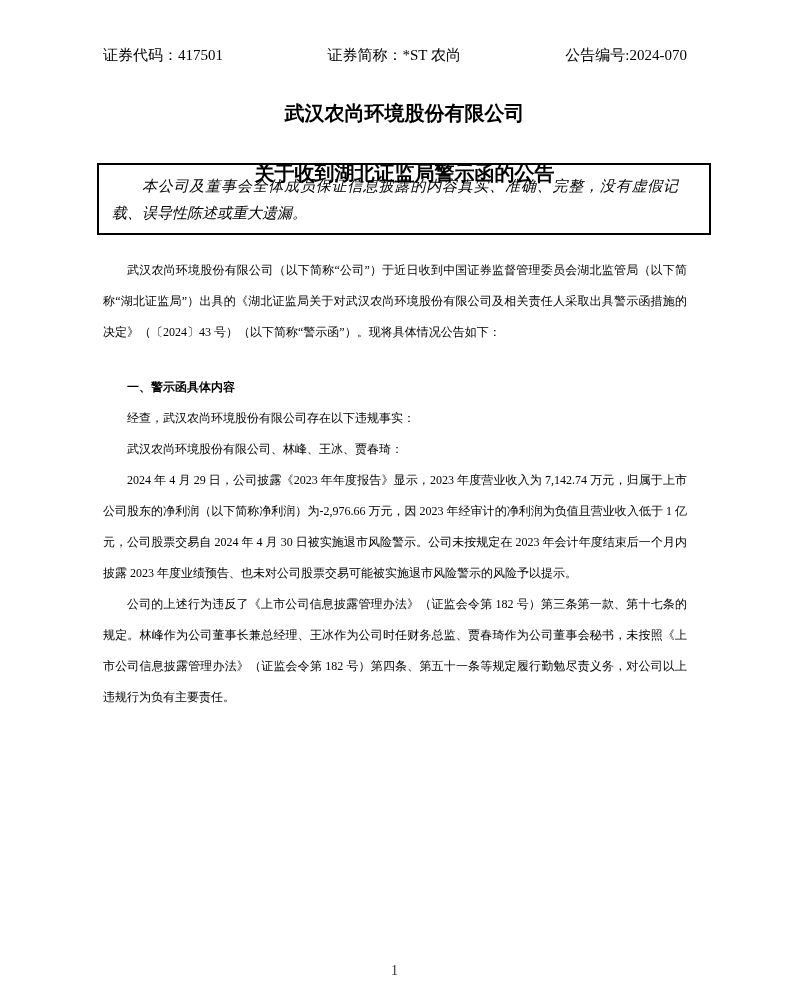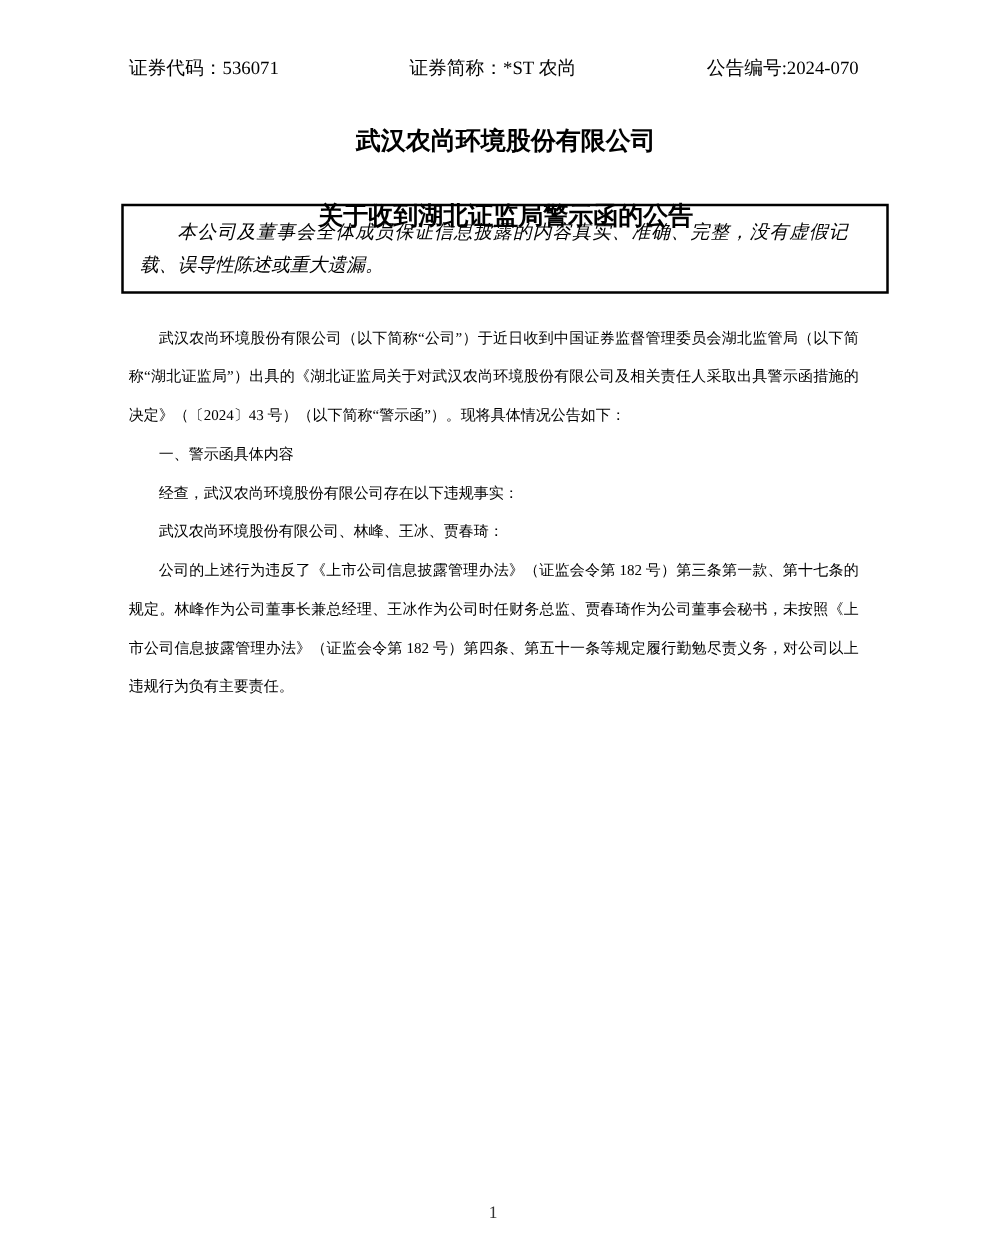--- a/index.html
+++ b/index.html
@@ -63,56 +63,58 @@
     width: 584px;
     font-size: 12px;
     line-height: 31px;
     text-align: justify;
   }
   .body-text p {
     margin: 0;
     text-indent: 2em;
   }
   .body-text p.section-heading {
-    font-weight: normal;
+    font-weight: bold;
+    margin-top: 24px;
   }
   .page-footer {
     position: absolute;
     left: 0;
     top: 963px;
     width: 100%;
     text-align: center;
     font-size: 14px;
     line-height: 16px;
     color: #333333;
   }
 </style>
 </head>
 <body>
 
 <div class="page">
 
   <div class="doc-header">
-    <span>证券代码：536071</span>
+    <span>证券代码：417501</span>
     <span>证券简称：*ST 农尚</span>
     <span>公告编号:2024-070</span>
   </div>
 
   <h1 class="doc-title line1">武汉农尚环境股份有限公司</h1>
   <h1 class="doc-title line2">关于收到湖北证监局警示函的公告</h1>
 
   <div class="disclaimer-box">
     <p>本公司及董事会全体成员保证信息披露的内容真实、准确、完整，没有虚假记载、误导性陈述或重大遗漏。</p>
   </div>
 
   <div class="body-text">
     <p>武汉农尚环境股份有限公司（以下简称“公司”）于近日收到中国证券监督管理委员会湖北监管局（以下简称“湖北证监局”）出具的《湖北证监局关于对武汉农尚环境股份有限公司及相关责任人采取出具警示函措施的决定》（〔2024〕43 号）（以下简称“警示函”）。现将具体情况公告如下：</p>
     <p class="section-heading">一、警示函具体内容</p>
     <p>经查，武汉农尚环境股份有限公司存在以下违规事实：</p>
     <p>武汉农尚环境股份有限公司、林峰、王冰、贾春琦：</p>
+    <p>2024 年 4 月 29 日，公司披露《2023 年年度报告》显示，2023 年度营业收入为 7,142.74 万元，归属于上市公司股东的净利润（以下简称净利润）为-2,976.66 万元，因 2023 年经审计的净利润为负值且营业收入低于 1 亿元，公司股票交易自 2024 年 4 月 30 日被实施退市风险警示。公司未按规定在 2023 年会计年度结束后一个月内披露 2023 年度业绩预告、也未对公司股票交易可能被实施退市风险警示的风险予以提示。</p>
     <p>公司的上述行为违反了《上市公司信息披露管理办法》（证监会令第 182 号）第三条第一款、第十七条的规定。林峰作为公司董事长兼总经理、王冰作为公司时任财务总监、贾春琦作为公司董事会秘书，未按照《上市公司信息披露管理办法》（证监会令第 182 号）第四条、第五十一条等规定履行勤勉尽责义务，对公司以上违规行为负有主要责任。</p>
   </div>
 
   <div class="page-footer">
     <span>1</span>
   </div>
 
 </div>
 
 </body></html>

